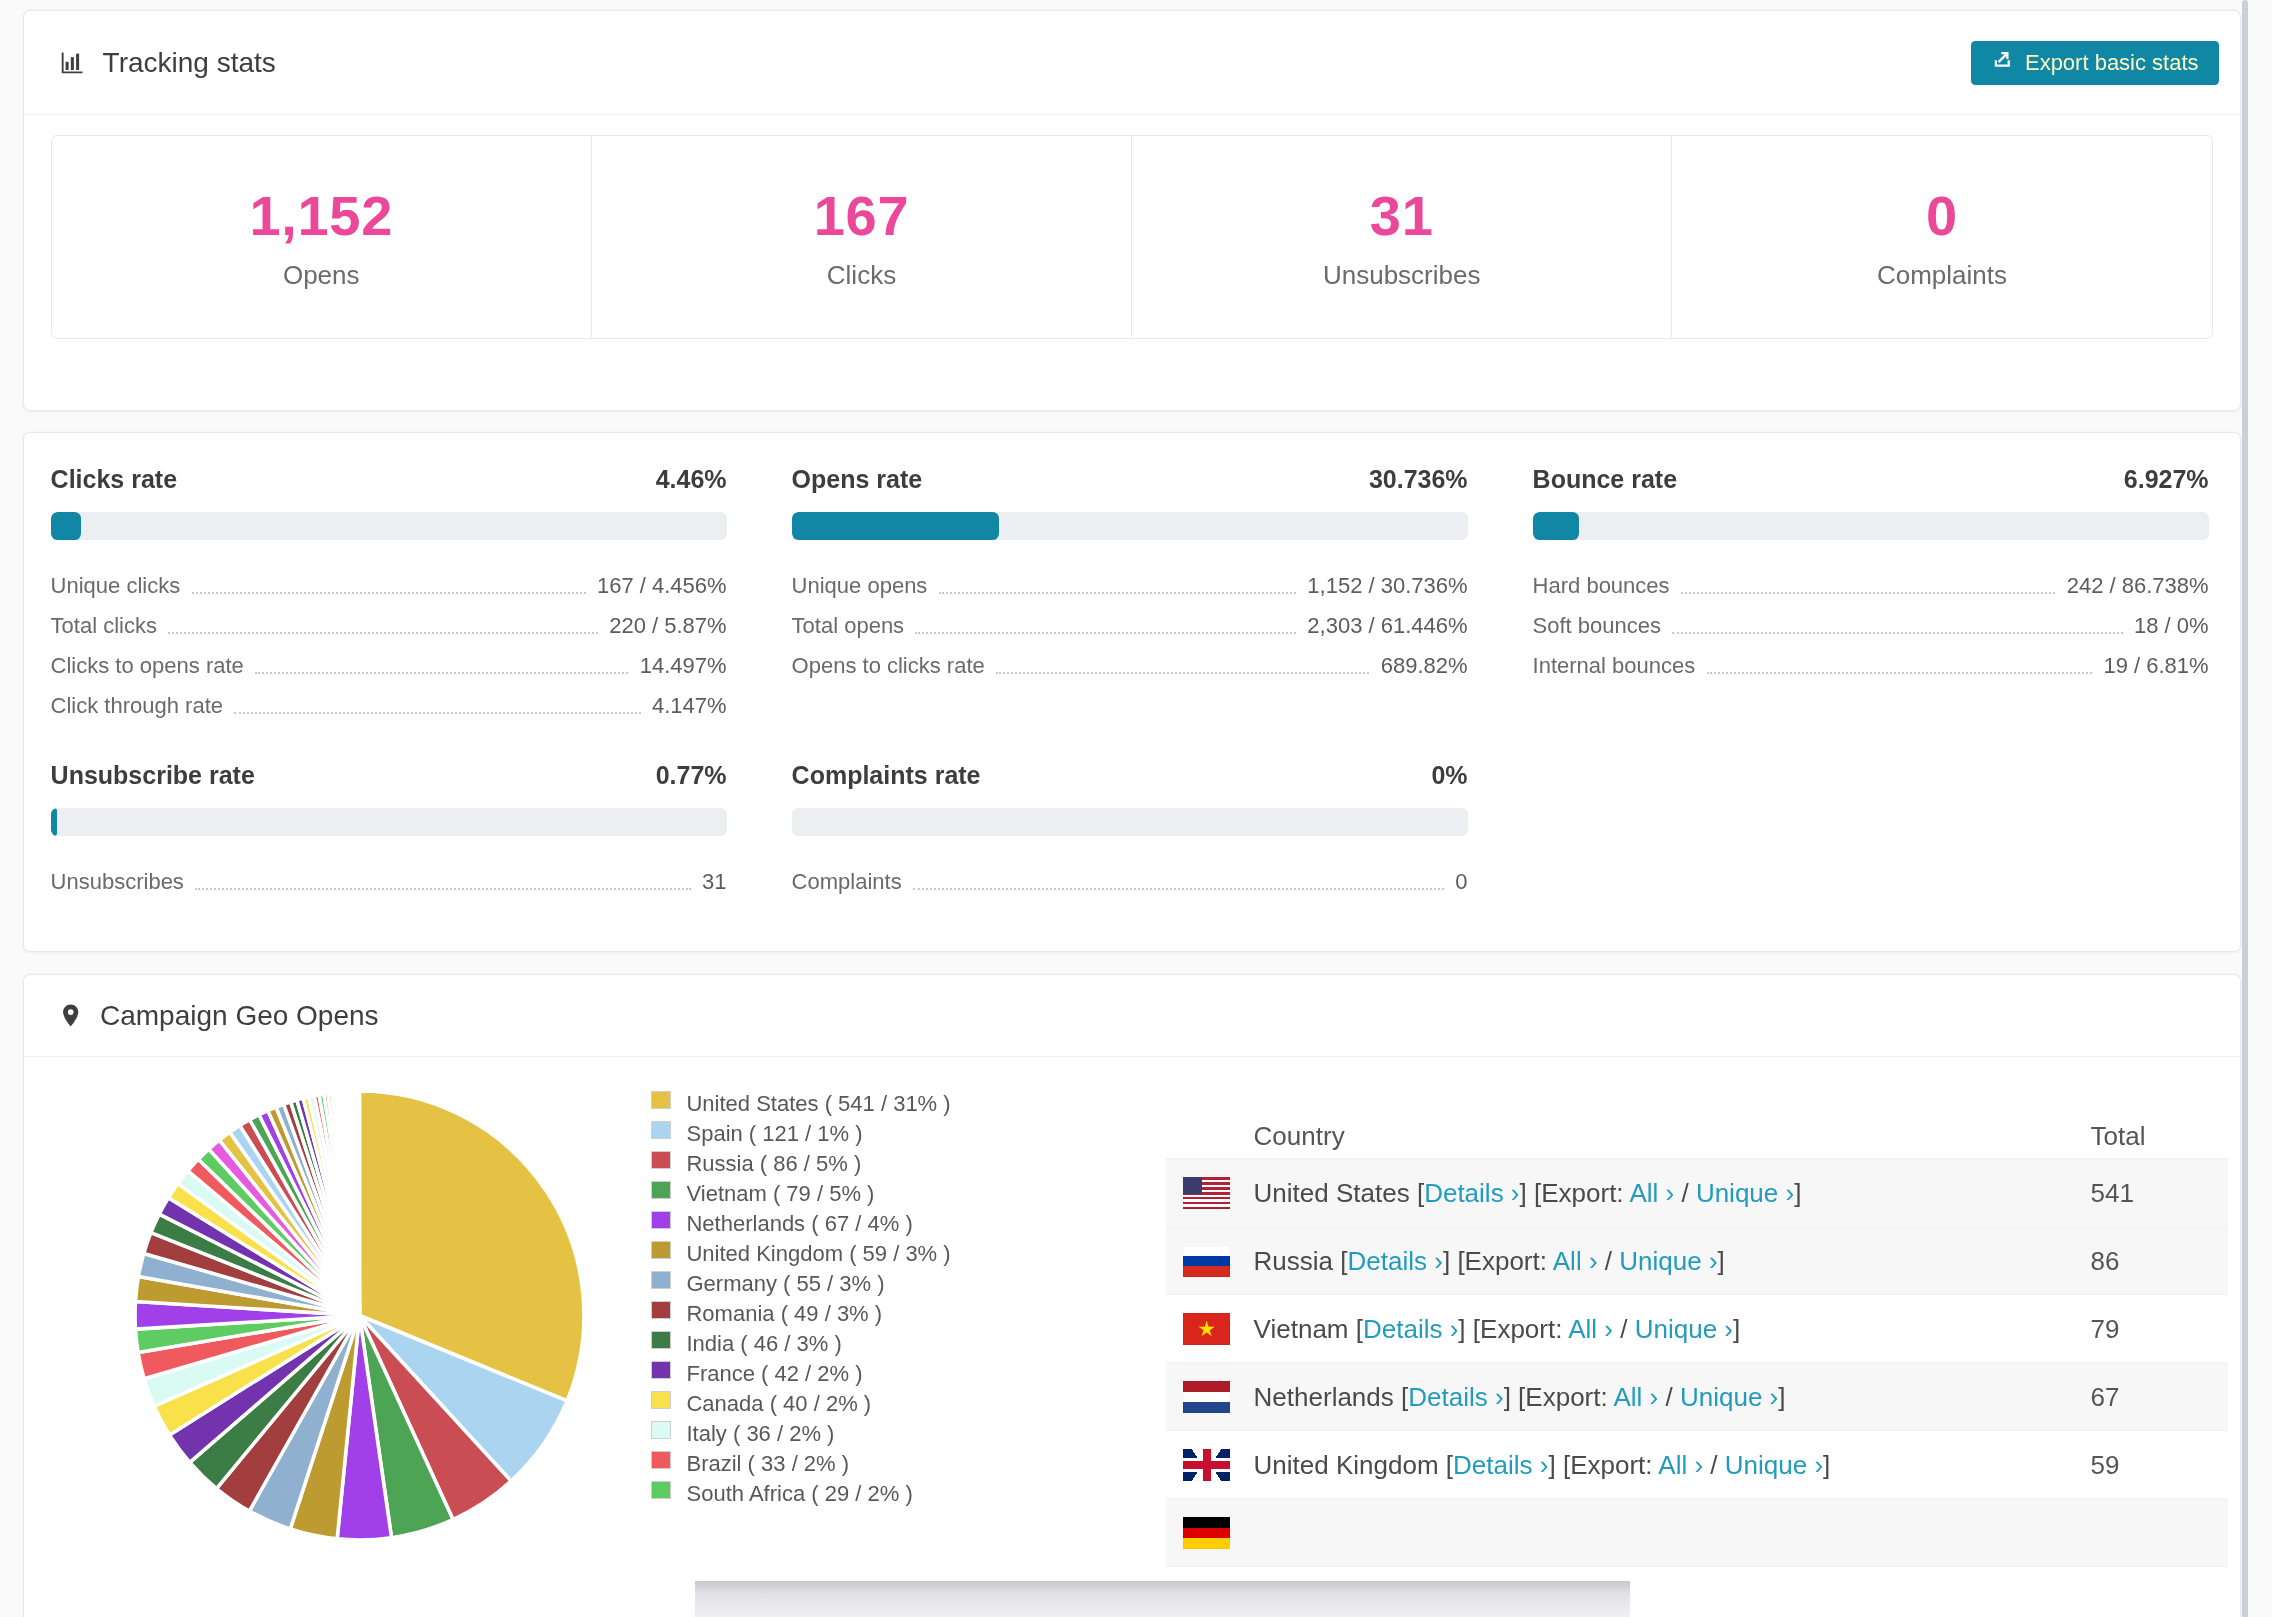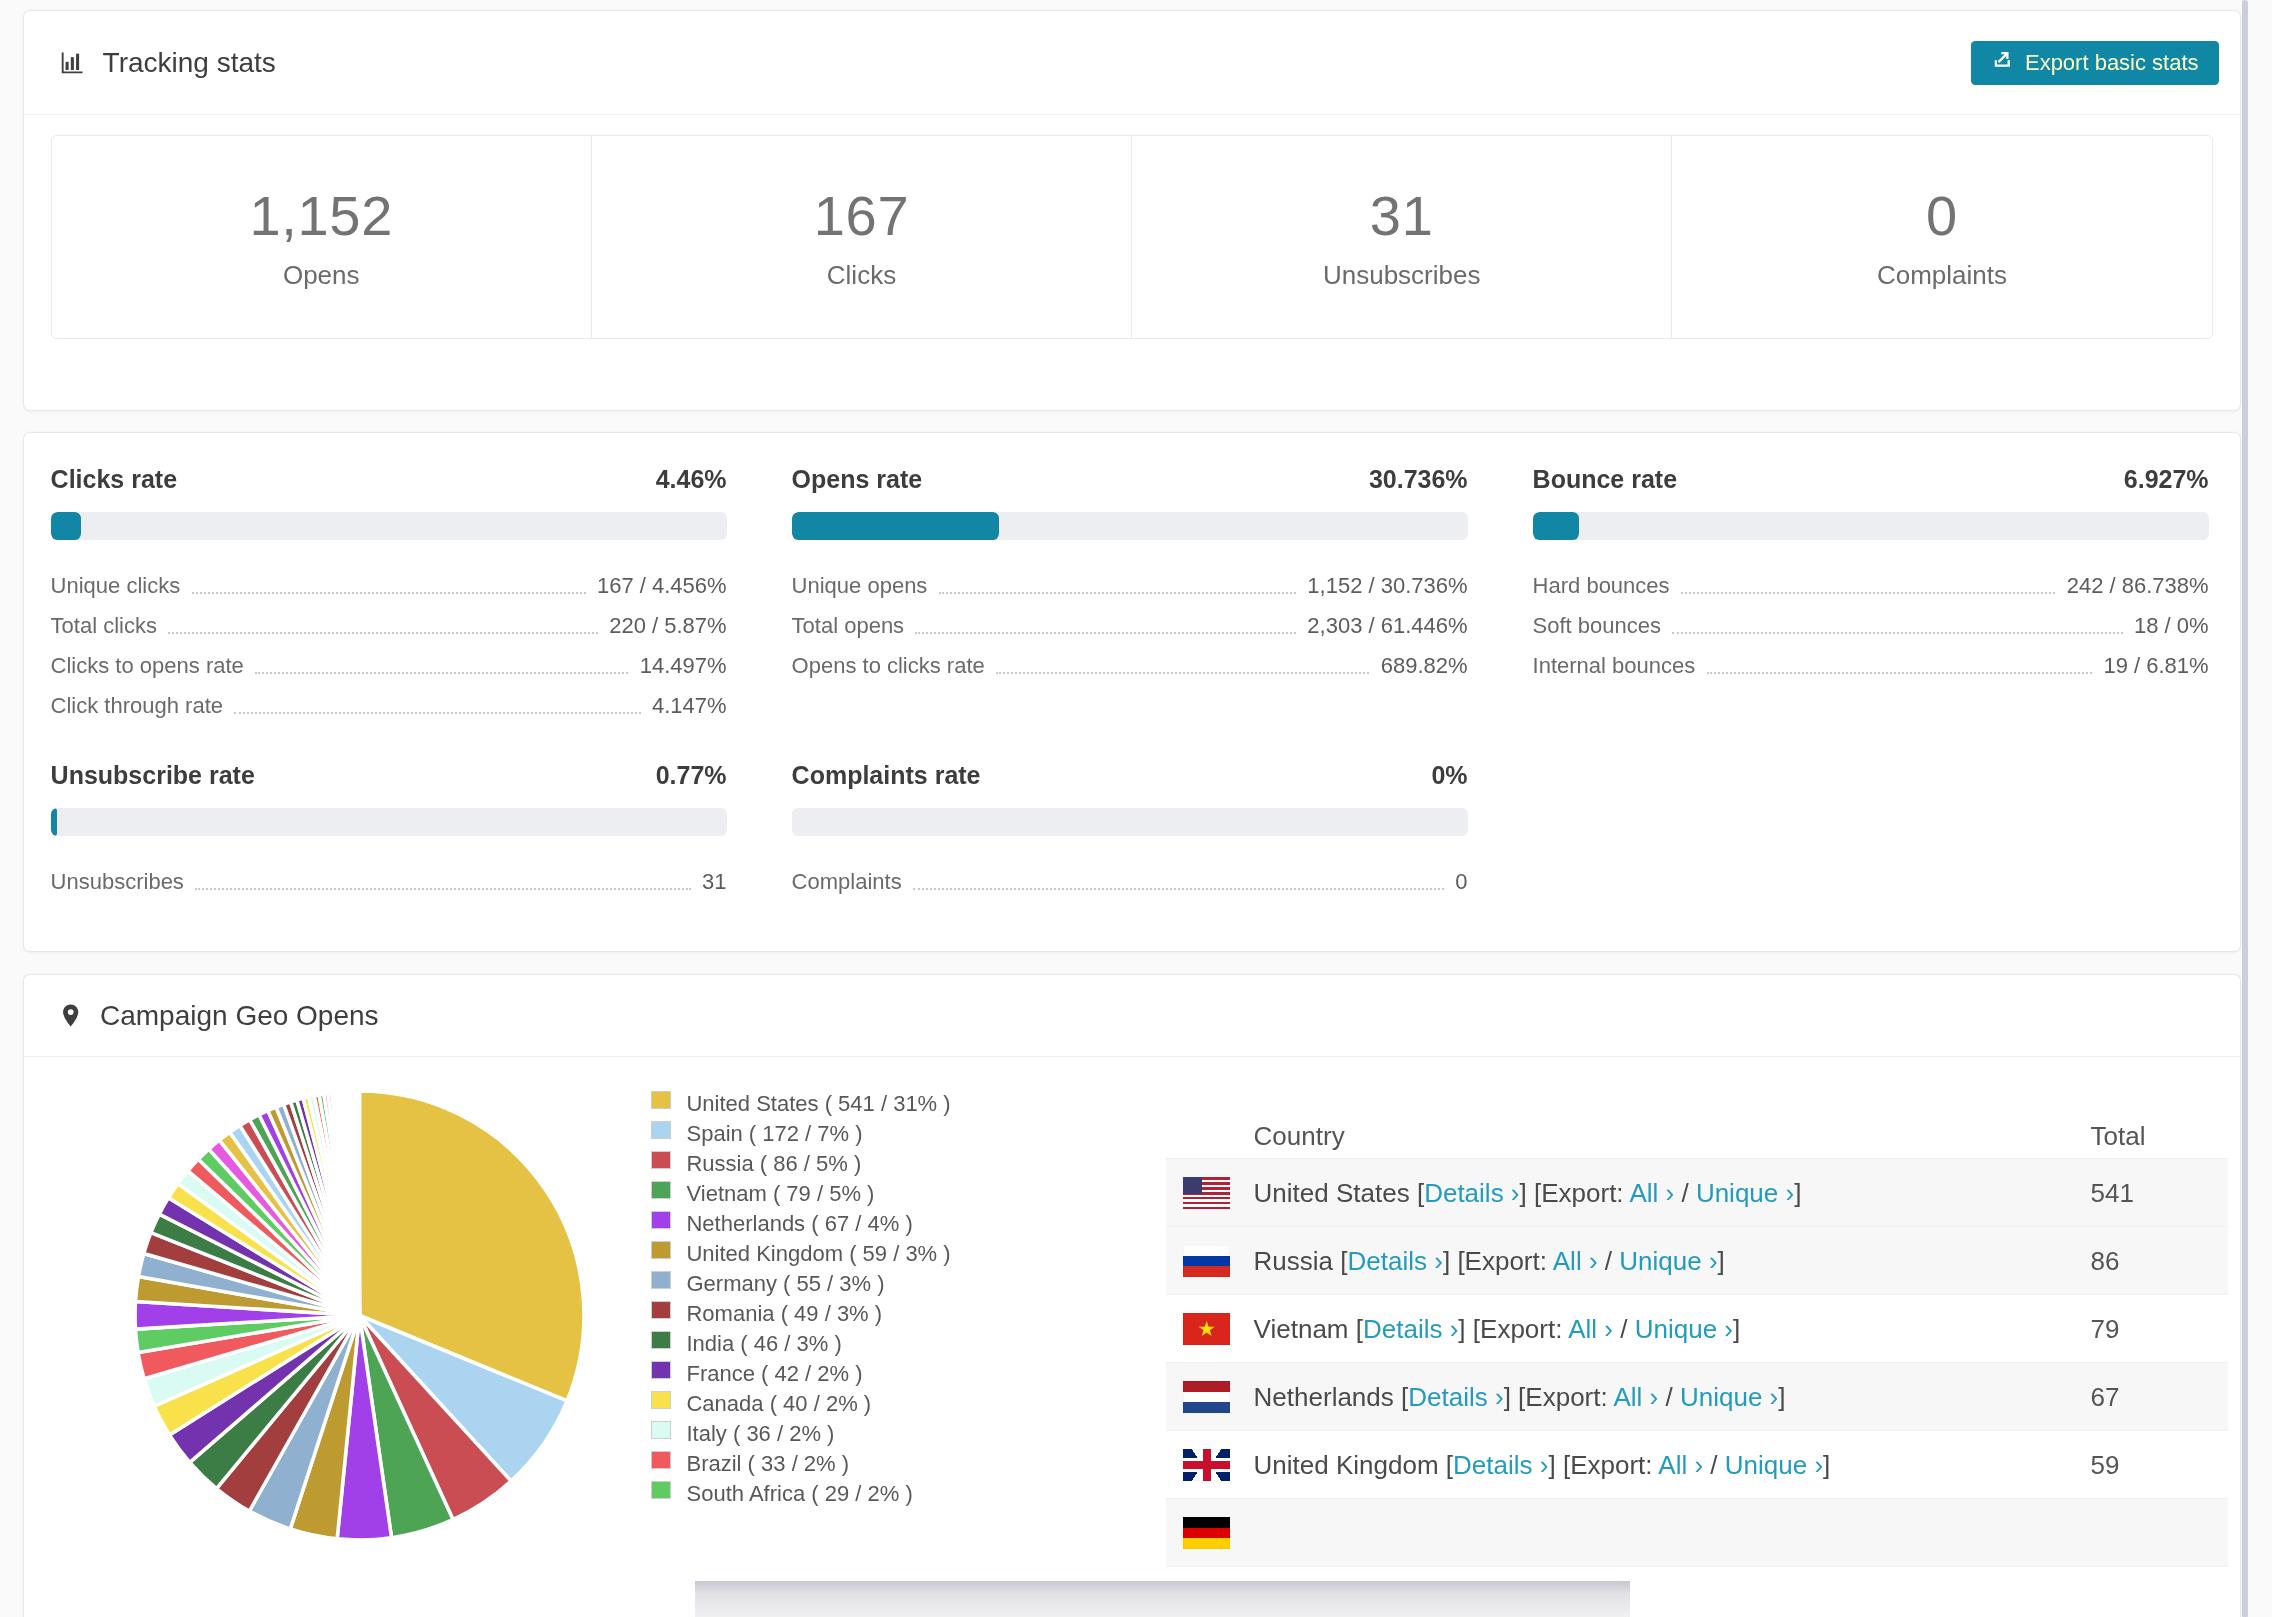--- a/index.html
+++ b/index.html
@@ -31,21 +31,21 @@
     height:44px;padding:0 20px;font-size:22px;cursor:pointer;
     font-family:inherit;
   }
 
   .summary-box{
     position:absolute;left:27px;right:27px;top:124px;height:202px;
     border:0.7px solid #E9E9E9;border-radius:5.6px;display:flex;background:#fff;
   }
   .stat-cell{flex:1;display:flex;flex-direction:column;align-items:center;justify-content:center;gap:12.7px}
   .stat-cell + .stat-cell{border-left:0.7px solid #E9E9E9}
-  .stat-value{font-size:56px;font-weight:400;color:#737373;letter-spacing:0.7px}
+  .stat-value{font-size:56px;font-weight:700;color:#ec4899;letter-spacing:0.7px}
   .stat-label{font-size:26px;color:#6B6B6B}
 
   .rates-grid{
     display:grid;grid-template-columns:1fr 1fr 1fr;
     column-gap:65px;row-gap:42px;padding:32px 31px 0 27px;
   }
   .rate-head{display:flex;justify-content:space-between;align-items:baseline;
     font-size:25px;font-weight:700;color:#3D3D3D}
   .track{margin-top:18.4px;height:28px;background:#ECEEF1;border-radius:6.4px;overflow:hidden}
   .fill{height:100%;background:#1287A5;border-radius:6.4px}
@@ -343,21 +343,21 @@
           <path d="M 345 345 L 342.69 27.01 A 318 318 0 0 1 343.85 27.00 Z" fill="#C94D52" stroke="#fff" stroke-width="5" stroke-linejoin="round"></path>
           <path d="M 345 345 L 343.85 27.00 A 318 318 0 0 1 345.00 27.00 Z" fill="#4CA454" stroke="#fff" stroke-width="5" stroke-linejoin="round"></path>
         </svg></div>
     <div class="legend" id="legend">
         <div class="legend-item">
           <span class="swatch" style="background:#E5C244"></span>
           <span>United States ( 541 / 31% )</span>
         </div>
         <div class="legend-item">
           <span class="swatch" style="background:#ABD4F0"></span>
-          <span>Spain ( 172 / 7% )</span>
+          <span>Spain ( 121 / 1% )</span>
         </div>
         <div class="legend-item">
           <span class="swatch" style="background:#C94D52"></span>
           <span>Russia ( 86 / 5% )</span>
         </div>
         <div class="legend-item">
           <span class="swatch" style="background:#4CA454"></span>
           <span>Vietnam ( 79 / 5% )</span>
         </div>
         <div class="legend-item">

